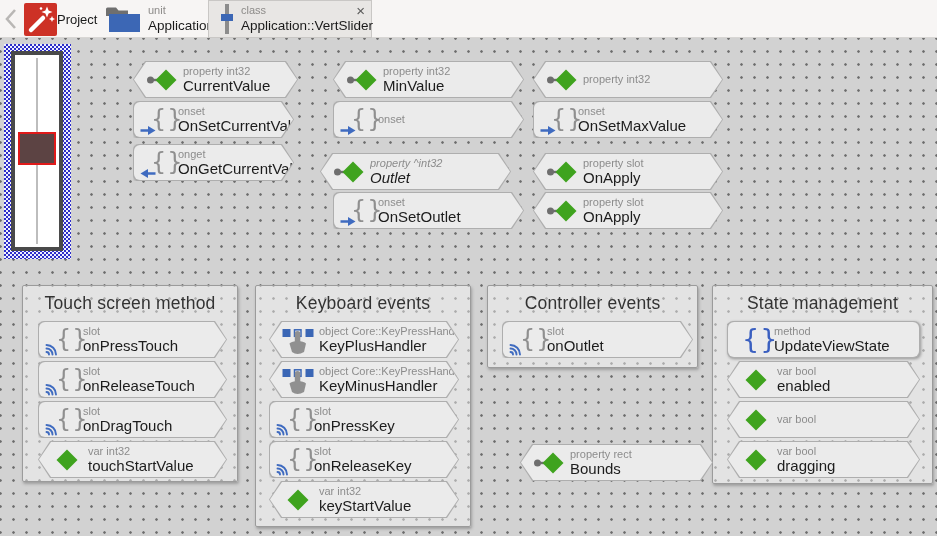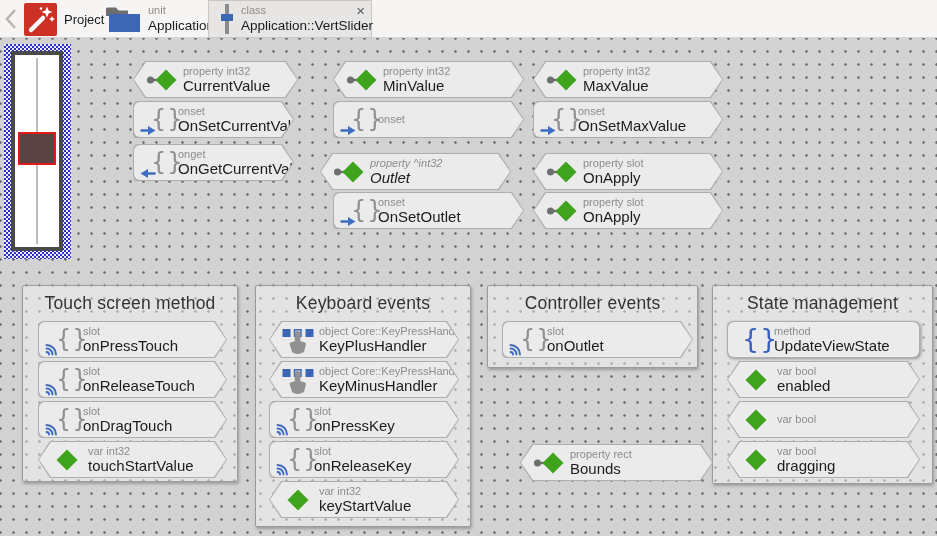--- a/index.html
+++ b/index.html
@@ -10,21 +10,21 @@
   .tabbar{position:absolute;left:0;top:0;width:937px;height:38px;background:#f7f5f4;
           border-bottom:1px solid #d8d6d4;box-sizing:border-box;z-index:6;}
   .back{position:absolute;left:4px;top:8px;width:16px;height:22px;}
   .tab{position:absolute;top:0;height:38px;display:flex;align-items:center;box-sizing:border-box;}
   .t1{left:24px;}
   .t2{left:104px;}
   .t3{left:208px;width:164px;background:#e8e6e4;border:1px solid #c9c7c5;padding-left:12px;}
   .ticon{display:inline-flex;align-items:center;justify-content:center;}
   .wandbox{width:33px;height:33px;background:#cd3126;border-radius:2px;display:inline-flex;
            align-items:center;justify-content:center;}
-  .tlabel{font-size:13px;color:#1a1a1a;margin-left:7px;}
+  .tlabel{font-size:13px;color:#1a1a1a;margin-left:0;}
   .tcol{display:flex;flex-direction:column;line-height:1.2;margin-left:8px;}
   .tkind{font-size:11px;color:#8d8b89;}
   .tname{font-size:13.5px;color:#1a1a1a;}
   .close{position:absolute;top:1px;right:6px;font-size:15px;color:#5a5a5a;line-height:1.2;}
 
   
   .canvas{position:absolute;left:0;top:38px;width:937px;height:498px;background-color:#d2d2d2;
           background-image:radial-gradient(circle,rgba(55,55,55,0.65) 0.9px,rgba(55,55,55,0) 1.6px);
           background-size:13px 13px;background-position:7px 7px;z-index:0;}
 
@@ -250,21 +250,20 @@
       <div class="pill-in cp-hex">
         <div class="nicon">
           <svg width="34" height="26" viewBox="0 0 34 26">
             <rect x="3" y="11.8" width="11" height="2.4" fill="#6e6e6e"></rect>
             <circle cx="4.5" cy="13" r="3.5" fill="#6e6e6e"></circle>
             <polygon points="20,2.5 30.5,13 20,23.5 9.5,13" fill="#3fa31e"></polygon>
           </svg>
         </div>
         <div class="txt">
           <span class="ntype">property int32</span>
-          <span class="nname">MaxValue</span>
         </div>
       </div>
     </div>
     <div class="pill cp-right" style="left: 533px; top: 101px; width: 190px; height: 37px;">
       <div class="pill-in cp-right">
         <div class="nicon">
           <span class="braces">{}</span>
           <span class="adorn"><svg width="16" height="11" viewBox="0 0 16 11">
               <path d="M0.5,5.5 H8" stroke="#3f6bc0" stroke-width="2.4" fill="none"></path>
               <polygon points="8,1 15.5,5.5 8,10" fill="#3f6bc0"></polygon>

